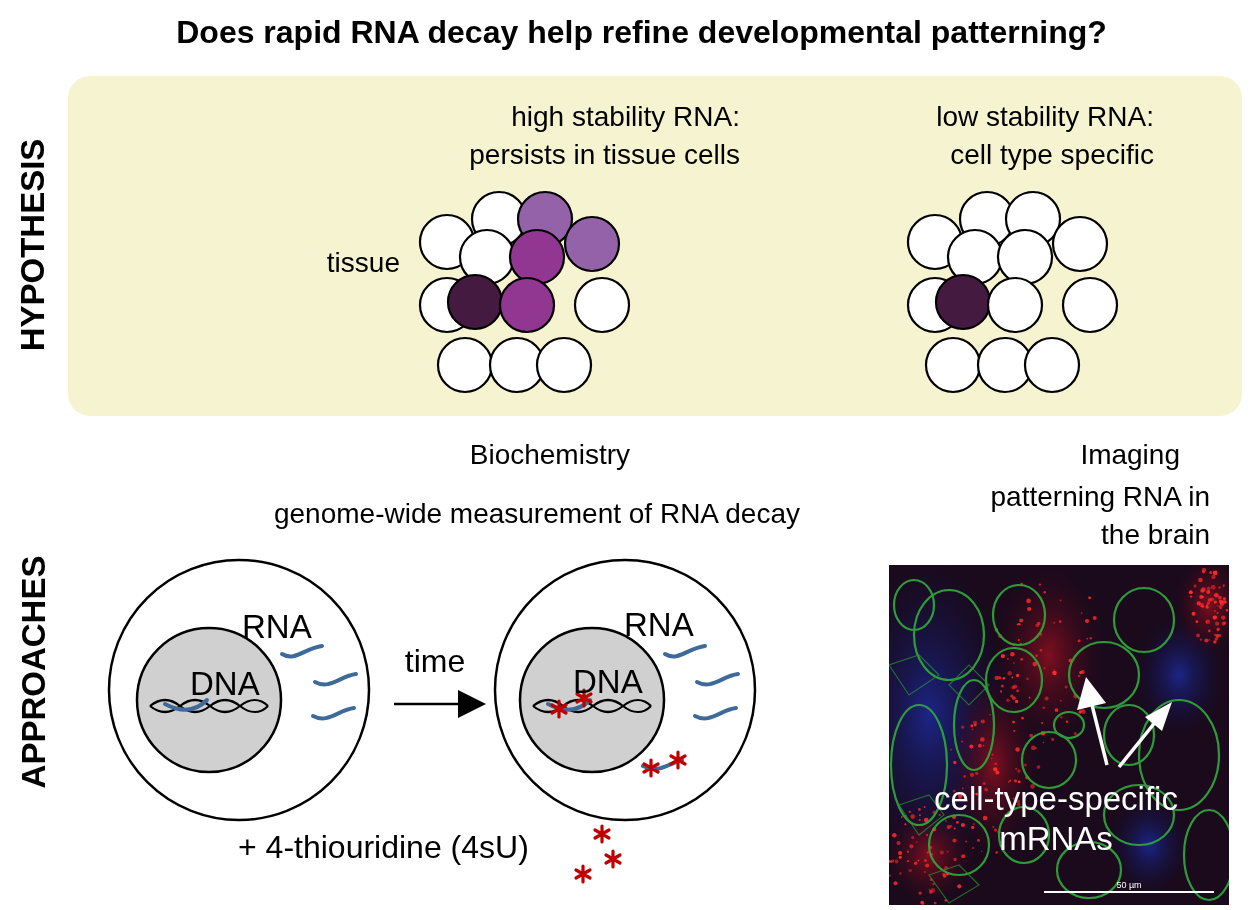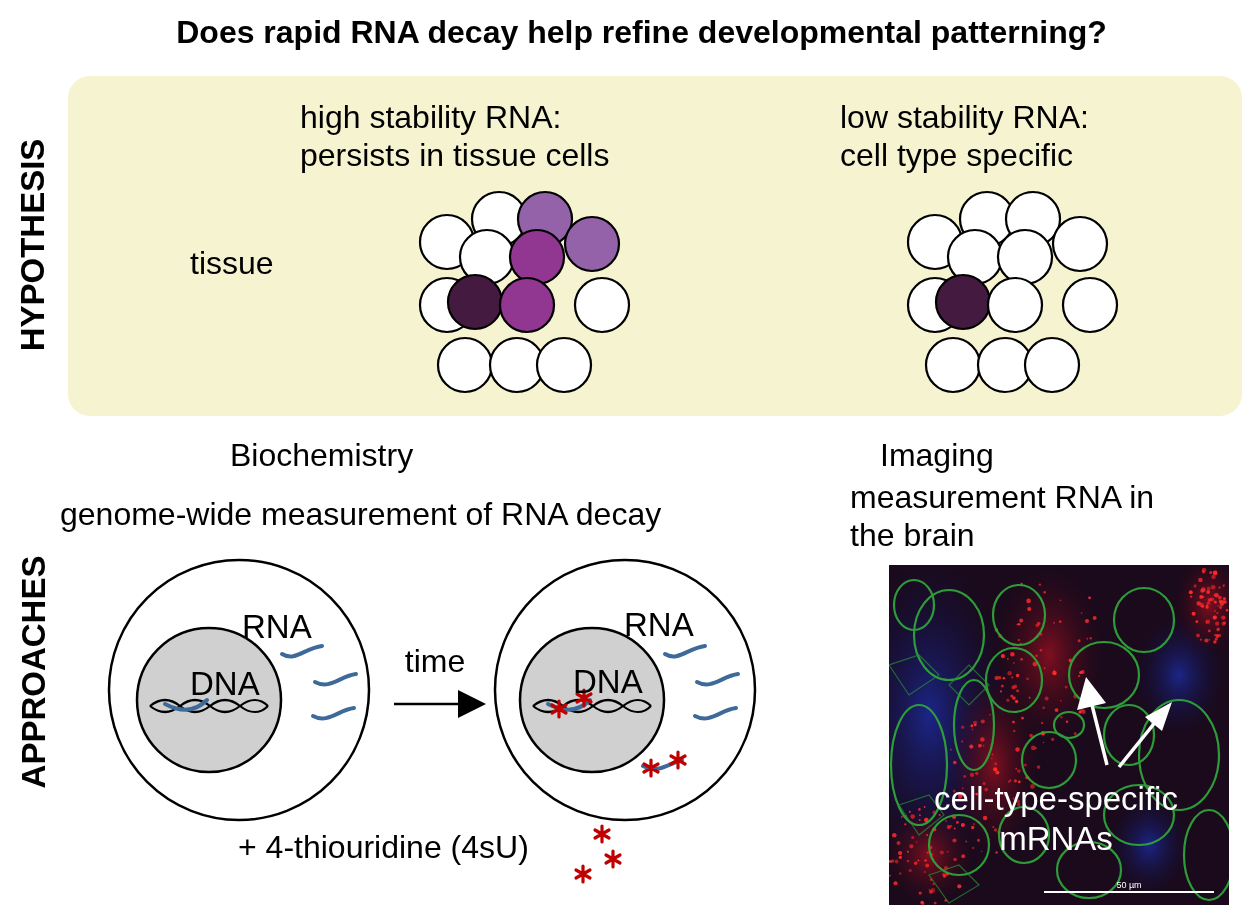--- a/index.html
+++ b/index.html
@@ -2,38 +2,38 @@
 <html><head>
 <meta charset="utf-8">
 <style>
   html, body { margin:0; padding:0; background:#ffffff; }
   body { width:1254px; height:910px; position:relative; overflow:hidden;
          font-family:"Liberation Sans", sans-serif; color:#000; }
   .abs { position:absolute; }
   .title { left:0; width:1254px; top:14px; text-align:center; font-size:32px; font-weight:bold; padding-left:29px; box-sizing:border-box; }
   .hyp-panel { left:68px; top:76px; width:1174px; height:340px; background:#f6f3d0; border-radius:22px; }
   .vlabel { font-size:33px; font-weight:bold; transform:rotate(-90deg); transform-origin:center center; white-space:nowrap; text-align:center; }
-  .t32 { font-size:32px; text-align:left; line-height:38px; }
+  .t32 { font-size:28px; text-align:right; line-height:38px; }
   .bold { font-weight:normal; }
   svg text { font-family:"Liberation Sans", sans-serif; }
   .micro { left:863px; top:565px; width:340px; height:340px; overflow:hidden; background:#1a0a18;margin-left:26px; }
 </style>
 </head>
 <body>
 
 <div class="abs title">Does rapid RNA decay help refine developmental patterning?</div>
 
 <div class="abs hyp-panel"></div>
 <div class="abs vlabel" style="left:-86px; top:225px; width:240px; height:40px;">HYPOTHESIS</div>
 
 <div class="abs t32" style="left:300px; top:98px; width:440px;">
   <div>high stability RNA:</div>
   <div>persists in tissue cells</div>
 </div>
-<div class="abs t32" style="left:840px; top:98px; width:350px;">
+<div class="abs t32" style="left:804px; top:98px; width:350px;">
   <div>low stability RNA:</div>
   <div>cell type specific</div>
 </div>
 <div class="abs t32" style="left:190px; top:244px; width:210px;">
   <div>tissue</div>
 </div>
 
 <svg class="abs" style="left:0; top:0;" width="1254" height="910">
   <g id="tissue-high">
       <circle cx="447" cy="242" r="27" fill="#ffffff" stroke="#000" stroke-width="2.2"></circle>
@@ -67,21 +67,21 @@
     </g>
 </svg>
 
 <div class="abs vlabel" style="left:-95px; top:652px; width:260px; height:40px;">APPROACHES</div>
 
 <div class="abs t32 bold" style="left:230px; top:436px; width:400px;">Biochemistry</div>
 <div class="abs t32" style="left:60px; top:495px; width:740px;">genome-wide measurement of RNA decay</div>
 
 <div class="abs t32 bold" style="left:880px; top:436px; width:300px;">Imaging</div>
 <div class="abs t32" style="left:850px; top:478px; width:360px;">
-  <div>measurement RNA in</div>
+  <div>patterning RNA in</div>
   <div>the brain</div>
 </div>
 
 <svg class="abs" style="left:0; top:0;" width="1254" height="910">
   <defs>
     <g id="star">
       <path d="M0,-8 L0,8 M-7,-4 L7,4 M-7,4 L7,-4" stroke="#c00000" stroke-width="3.2" stroke-linecap="round"></path>
     </g>
   </defs>
 

